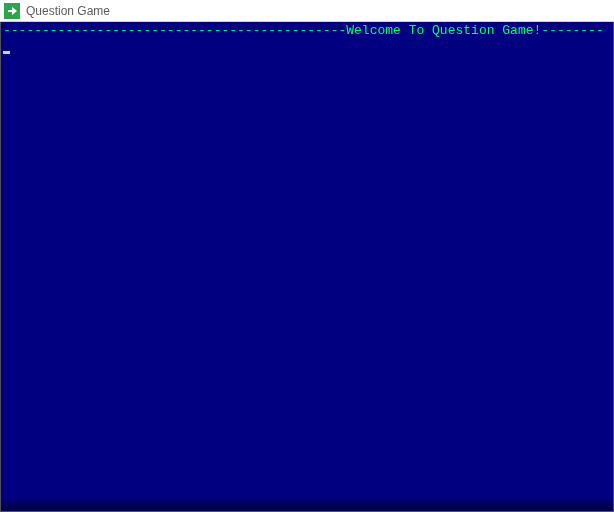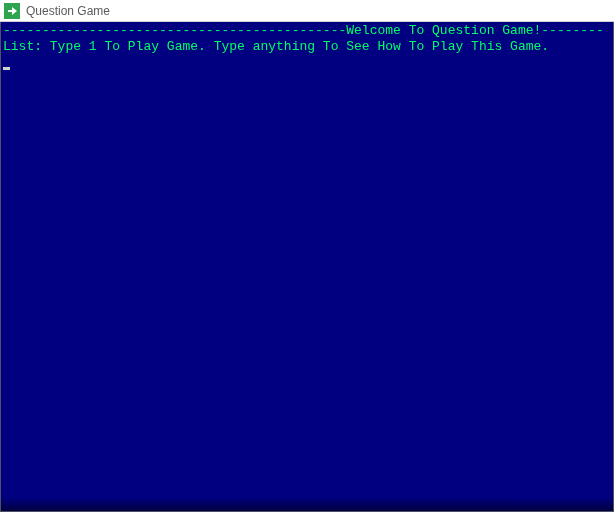--- a/index.html
+++ b/index.html
@@ -92,17 +92,16 @@
   <div class="titlebar">
     <div class="title-icon">
       <svg viewBox="0 0 12 12">
           <path d="M2 5 L6 5 L6 2 L11 6 L6 10 L6 7 L2 7 Z"></path>
         </svg>
     </div>
     <div class="title-text">Question Game</div>
   </div>
   <div class="console">
     <div class="console-line">--------------------------------------------Welcome To Question Game!--------</div>
-    <div class="console-line">List: Type 1 To Play Game. Type anything To See How To Play This Game.</div>
     <div class="console-line"><span></span><span class="cursor"></span></div>
     <div class="bottom-edge"></div>
   </div>
 </div>
 
 </body></html>

